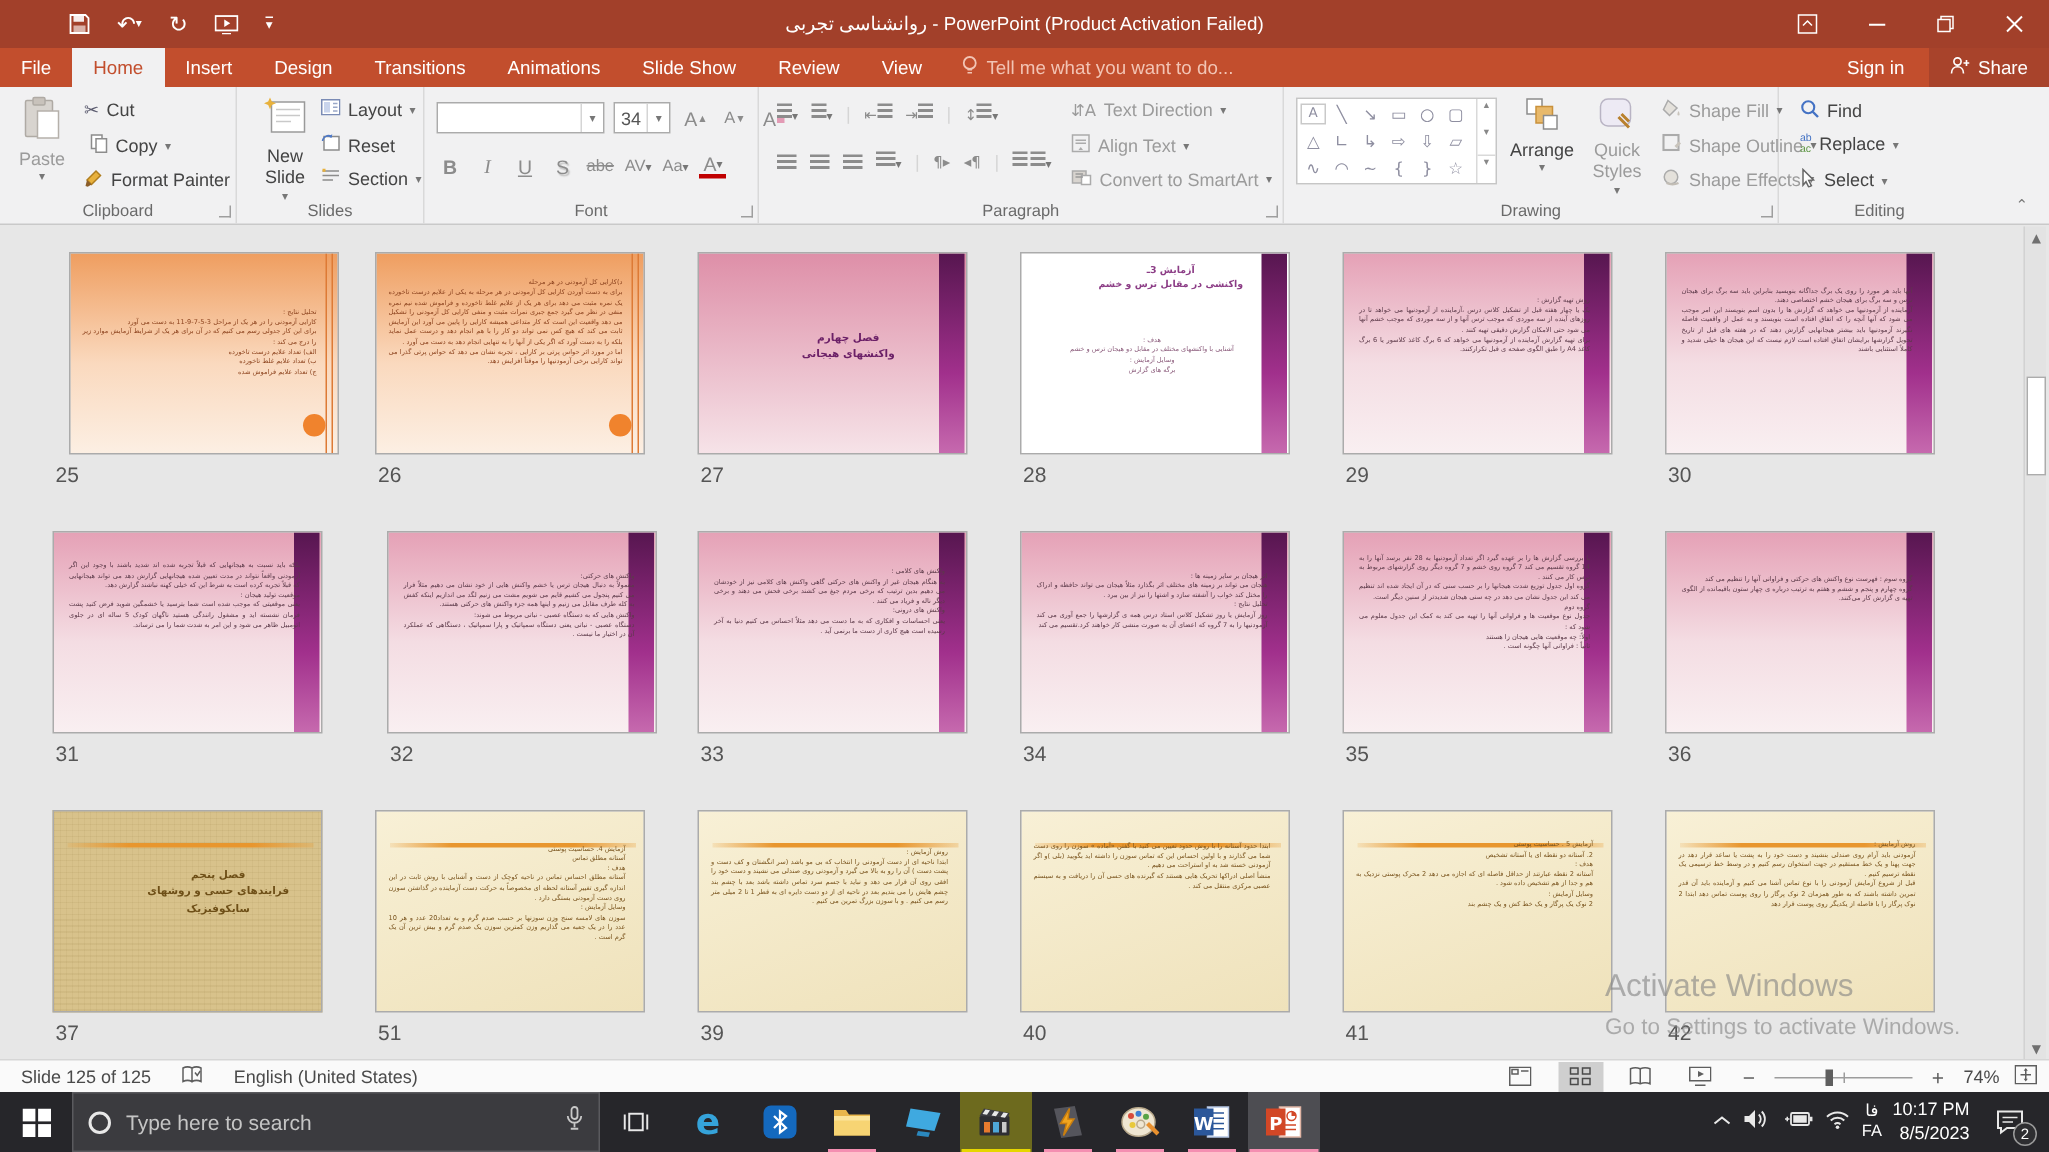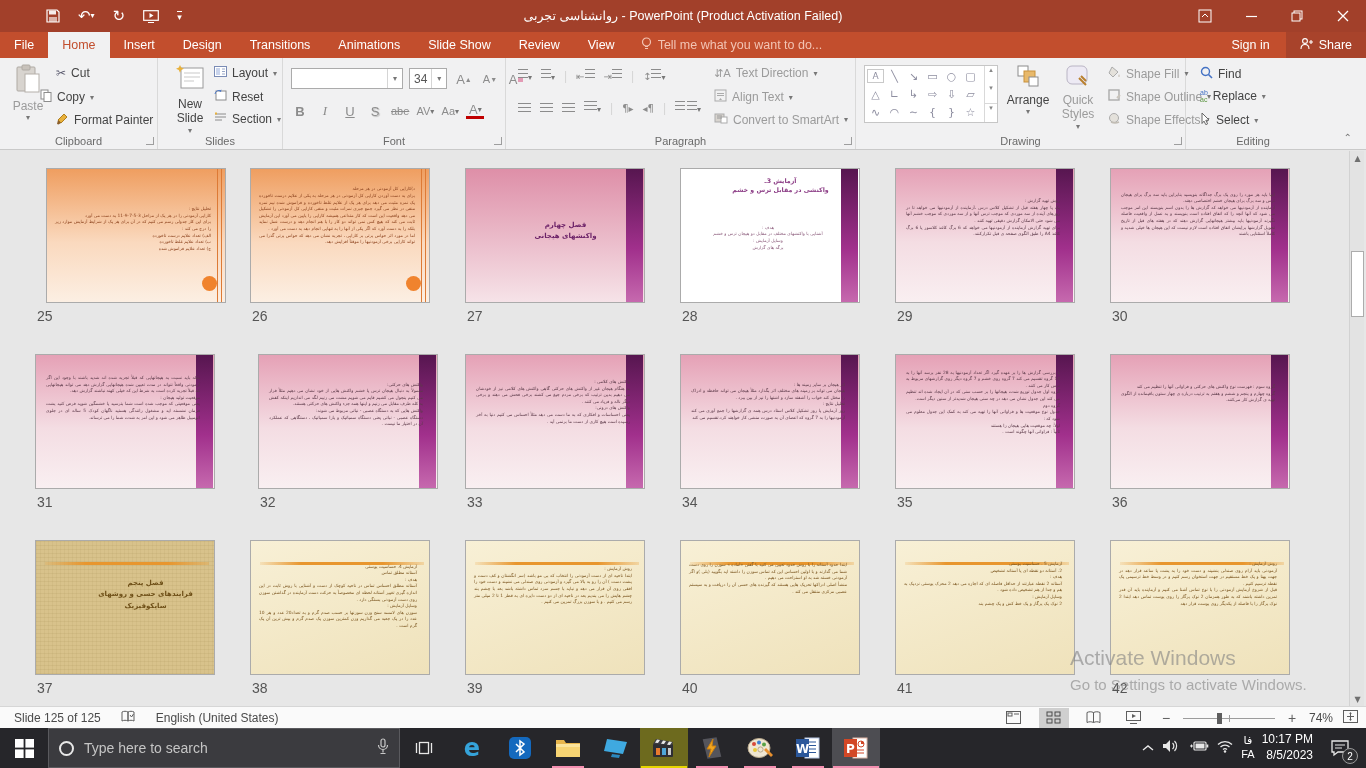--- a/index.html
+++ b/index.html
@@ -211,21 +211,21 @@
               <rect x="10" y="10" width="14" height="18" fill="#fff" stroke="#B5B0AA"></rect>
             </svg>
         </div>
         <div>Paste</div>
         <div class="caret">▾</div>
       </div>
       <div class="rowbtn" style="left:56px;top:8px">
         <span class="glyph" style="color:#5A5A6E;font-size:12px">✂</span>
         <span>Cut</span>
       </div>
-      <div class="rowbtn" style="left:40px;top:31px">
+      <div class="rowbtn" style="left:60px;top:31px">
         <span><svg width="12" height="13" viewBox="0 0 12 13">
               <rect x="1" y="1" width="7" height="9" fill="#fff" stroke="#8C8C8C"></rect>
               <rect x="4" y="3.5" width="7" height="9" fill="#fff" stroke="#8C8C8C"></rect>
             </svg></span>
         <span>Copy</span>
         <span class="caret">▾</span>
       </div>
       <div class="rowbtn" style="left:56px;top:54px">
         <span><svg width="13" height="13" viewBox="0 0 13 13">
               <path d="M2 8 L8 2 l3 3 L5 11 z" fill="#E8B13C" stroke="#B07E1E"></path>
@@ -597,21 +597,21 @@
         <div class="slide-cell" style="left: 250px; top: 389px;">
           <div class="thumb theme-cream">
             <div class="line-orange"></div>
             <div class="s-body" style="top: 17%;">آزمایش 4. حساسیت پوستی
 آستانه مطلق تماس
 هدف :
 آستانه مطلق احساس تماس در ناحیه کوچک از دست و آشنایی با روش ثابت در این اندازه گیری تغییر آستانه لحظه ای مخصوصاً به حرکت دست آزماینده در گذاشتن سوزن روی دست آزمودنی بستگی دارد .
 وسایل آزمایش :
 سوزن های لامسه سنج وزن سوزنها بر حسب صدم گرم و به تعداد20 عدد و هر 10 عدد را در یک جعبه می گذاریم وزن کمترین سوزن یک صدم گرم و بیش ترین آن یک گرم است .</div>
           </div>
-          <div class="slide-num">38</div>
+          <div class="slide-num">51</div>
         </div>
         <div class="slide-cell" style="left: 465px; top: 389px;">
           <div class="thumb theme-cream">
             <div class="line-orange"></div>
             <div class="s-body" style="top: 19%;">روش آزمایش :
 ابتدا ناحیه ای از دست آزمودنی را انتخاب که بی مو باشد (سر انگشتان و کف دست و پشت دست ) آن را رو به بالا می گیرد و آزمودنی روی صندلی می نشیند و دست خود را افقی روی آن قرار می دهد و نباید با جسم سرد تماس داشته باشد بعد با چشم بند چشم هایش را می بندیم بعد در ناحیه ای از دو دست دایره ای به قطر 1 تا 2 میلی متر رسم می کنیم . و با سوزن بزرگ تمرین می کنیم .</div>
           </div>
           <div class="slide-num">39</div>
         </div>
         <div class="slide-cell" style="left: 680px; top: 389px;">

